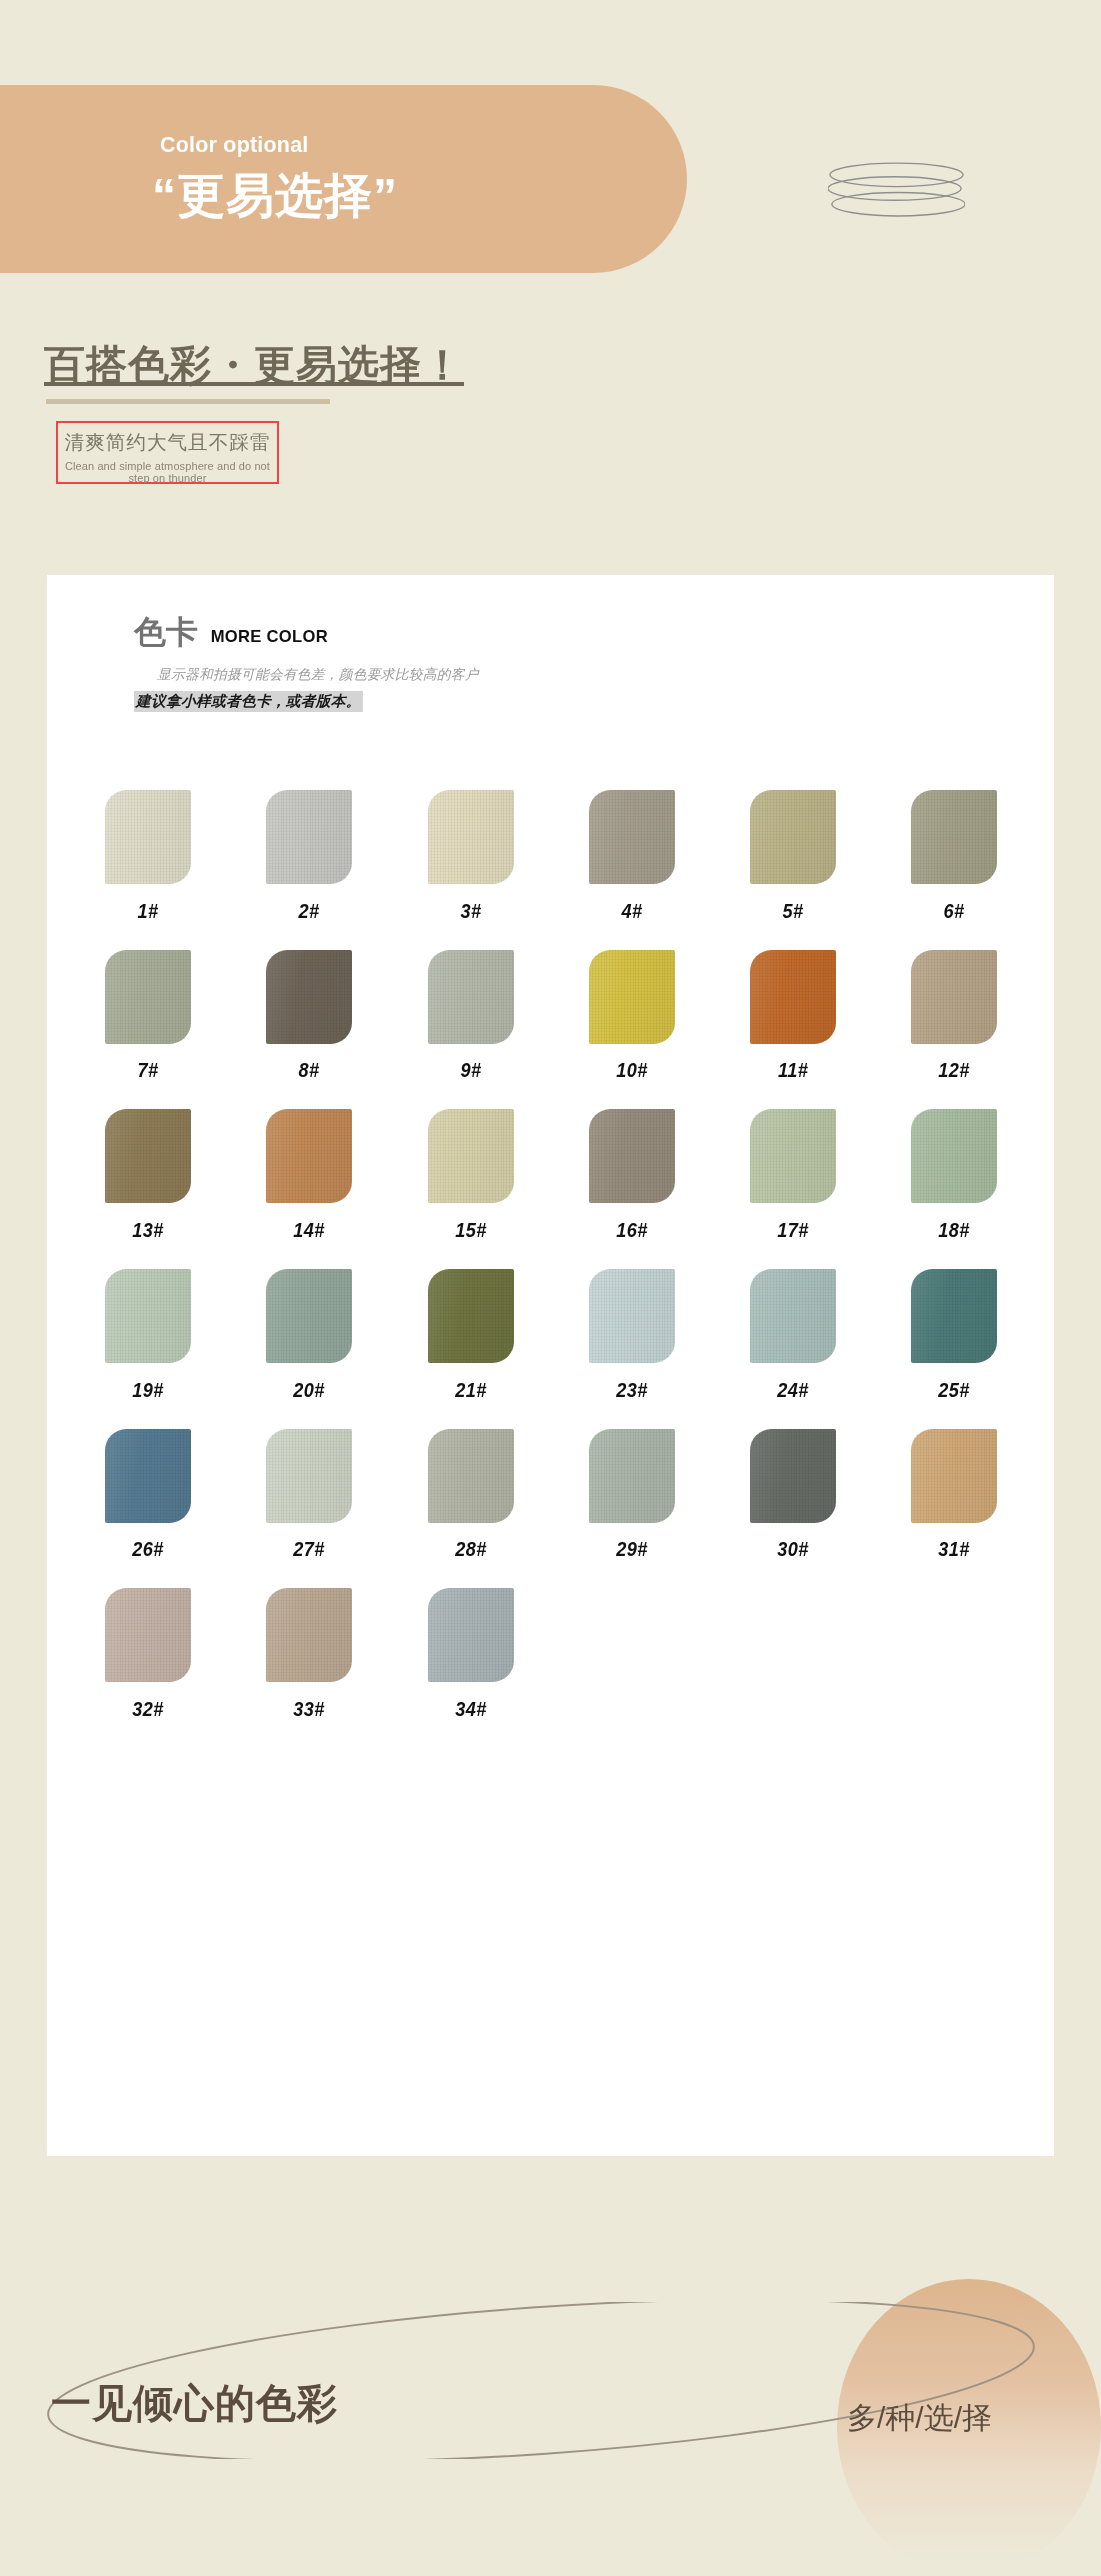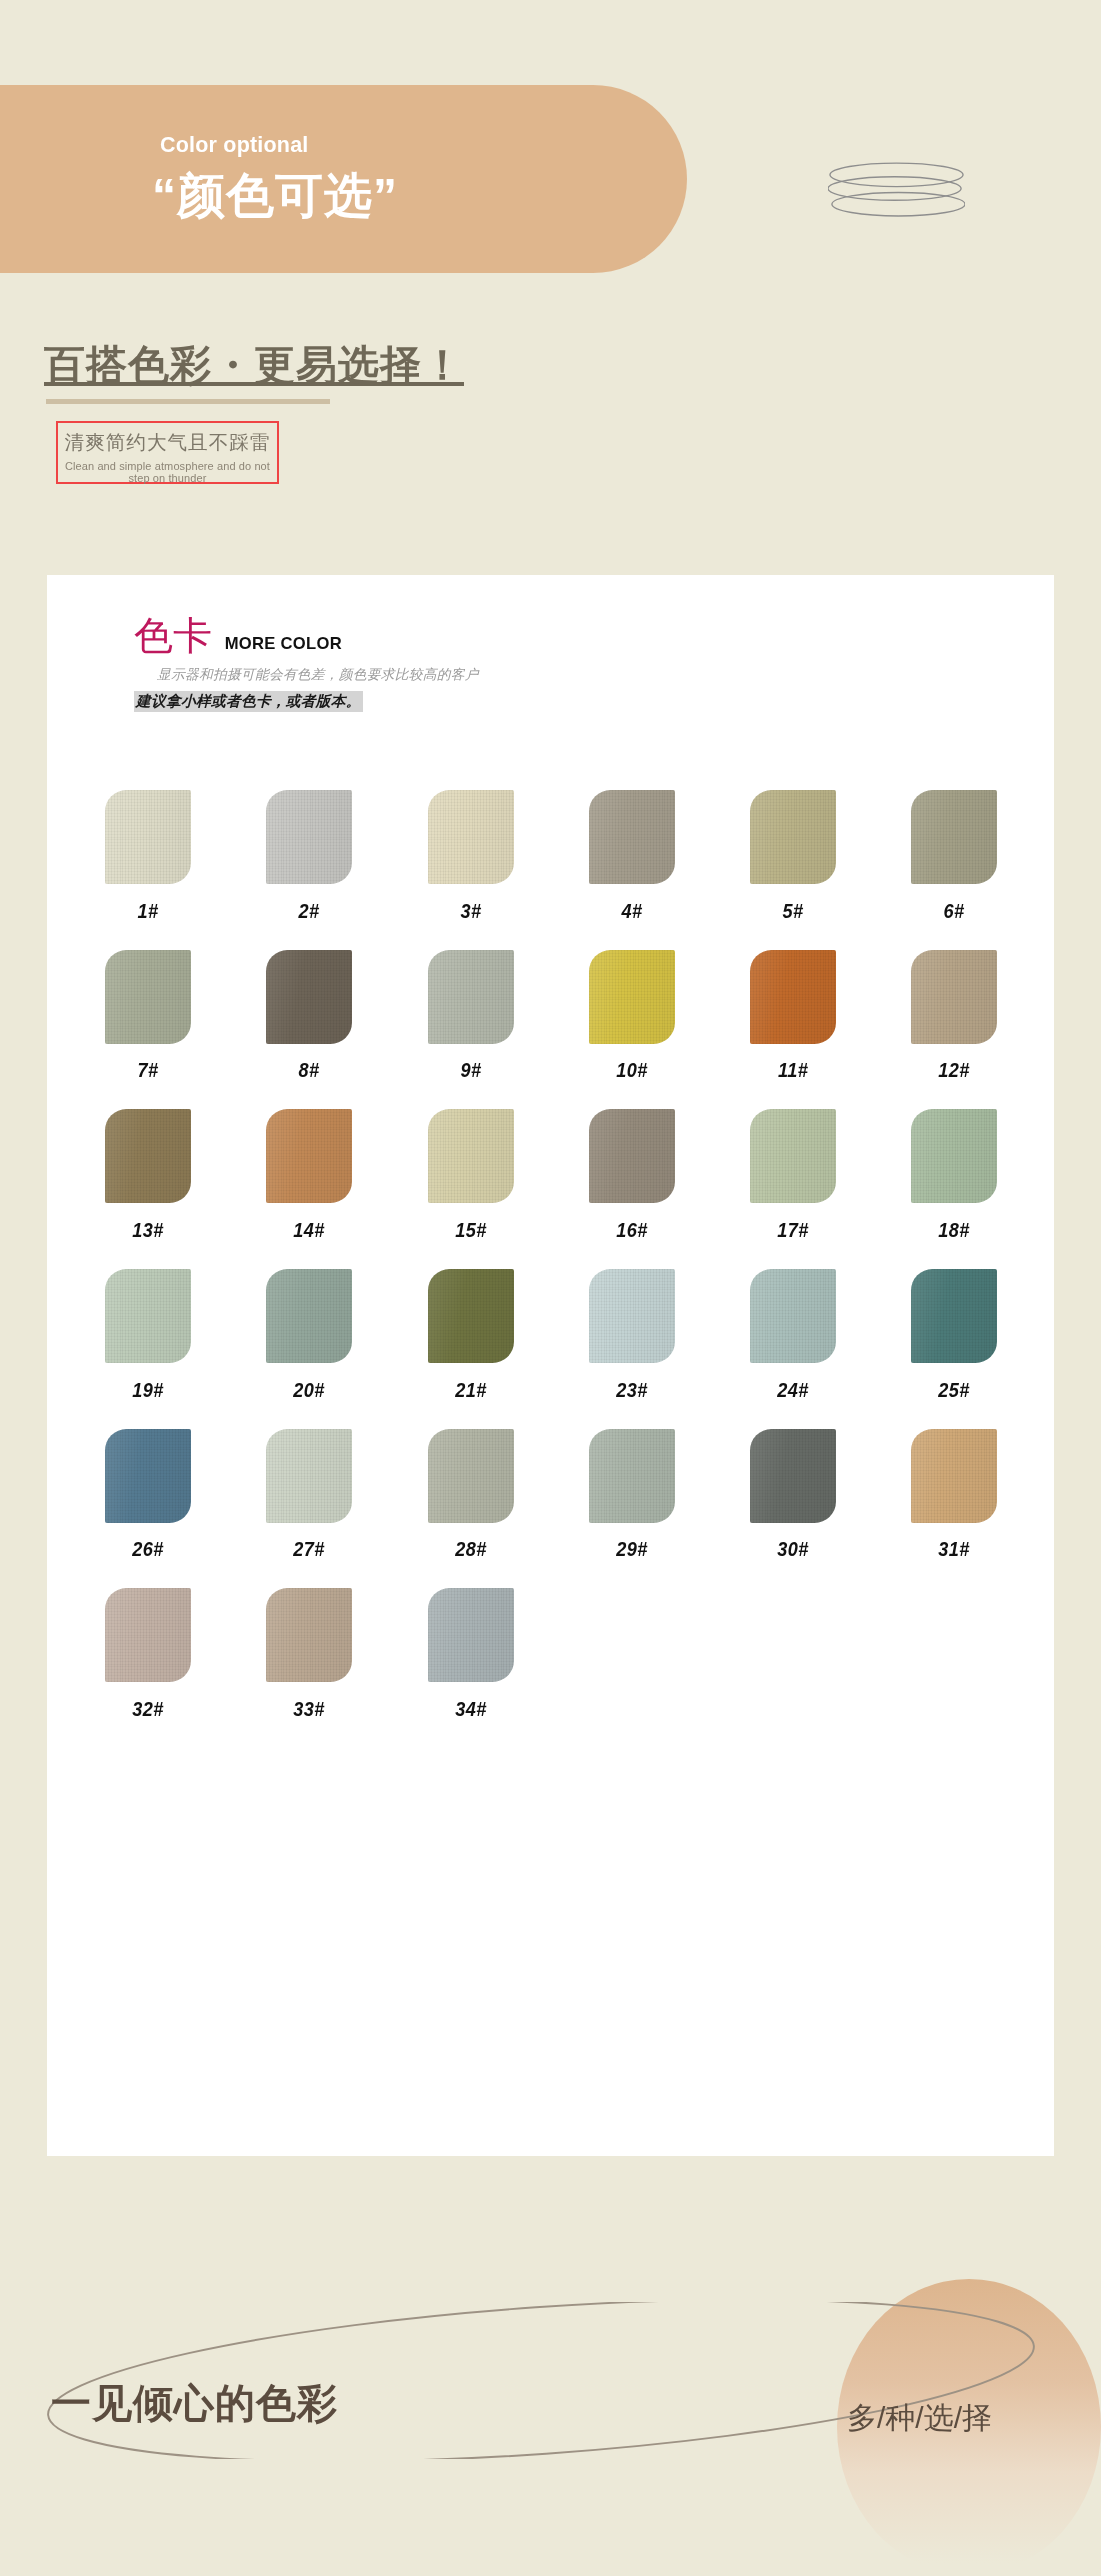--- a/index.html
+++ b/index.html
@@ -60,21 +60,21 @@
   }
 
   
   .card {
     position: absolute; left: 47px; top: 575px;
     width: 1007px; height: 1581px;
     background: #ffffff;
   }
 
   .card-title-row { position: absolute; left: 87px; top: 41px; display: flex; align-items: flex-end; gap: 12.7px; }
-  .card-title-cn { font-size: 39px; font-weight: 400; color: #be185d; letter-spacing: 0px; line-height: 1; }
+  .card-title-cn { font-size: 32px; font-weight: 700; color: #737373; letter-spacing: 0px; line-height: 1; }
   .card-title-en { font-size: 16.6px; font-weight: 700; color: #111; letter-spacing: 0.3px; line-height: 1; padding-bottom: 2.9px; }
 
   .card-note-1 {
     position: absolute; left: 88px; top: 91px;
     font-size: 13.7px; color: #9a9a9a; font-style: italic; letter-spacing: 0.3px; margin-left: 22px;
   }
   .card-note-2 {
     position: absolute; left: 87px; top: 116px;
     font-size: 14.7px; font-weight: 700; font-style: italic; color: #1a1a1a;
     background: #d4d4d4; letter-spacing: 0.3px; padding: 1px 2px;
@@ -137,21 +137,21 @@
     font-size: 30px; color: #5b4c3f; letter-spacing: 0px; white-space: nowrap;
   }
 </style>
 </head>
 <body>
 
 <div class="page">
 
   <div class="hero-banner"></div>
   <div class="hero-eyebrow">Color optional</div>
-  <div class="hero-title">“颜色可选”</div>
+  <div class="hero-title">“更易选择”</div>
 
   <div class="hero-rings">
     <svg width="137" height="61" viewBox="0 0 140 62" fill="none">
       <ellipse cx="70" cy="15" rx="68" ry="12" stroke="#8e8e8e" stroke-width="1.4" fill="none"></ellipse>
       <ellipse cx="68" cy="29" rx="68" ry="12" stroke="#8e8e8e" stroke-width="1.4" fill="none"></ellipse>
       <ellipse cx="72" cy="45" rx="68" ry="12" stroke="#8e8e8e" stroke-width="1.4" fill="none"></ellipse>
     </svg>
   </div>
 
   <div class="sec-heading-underline"></div>

